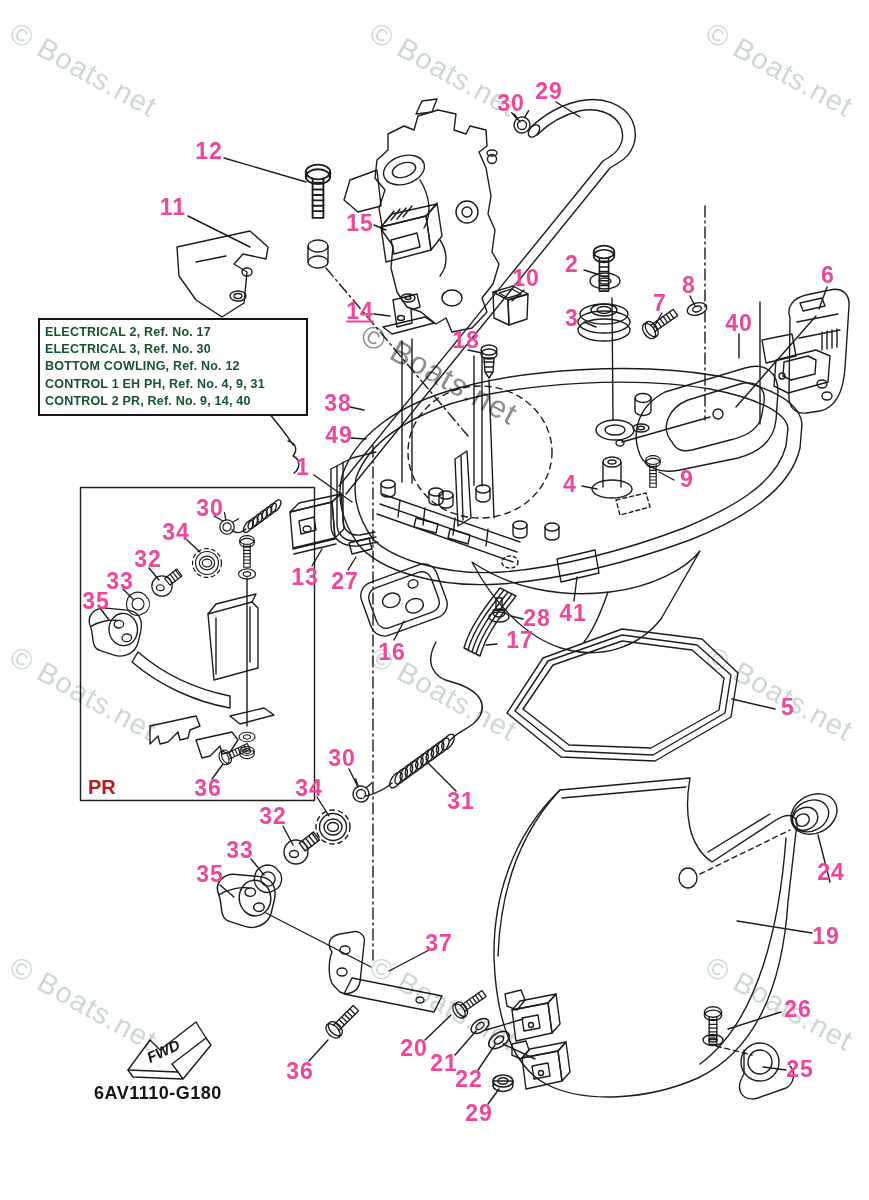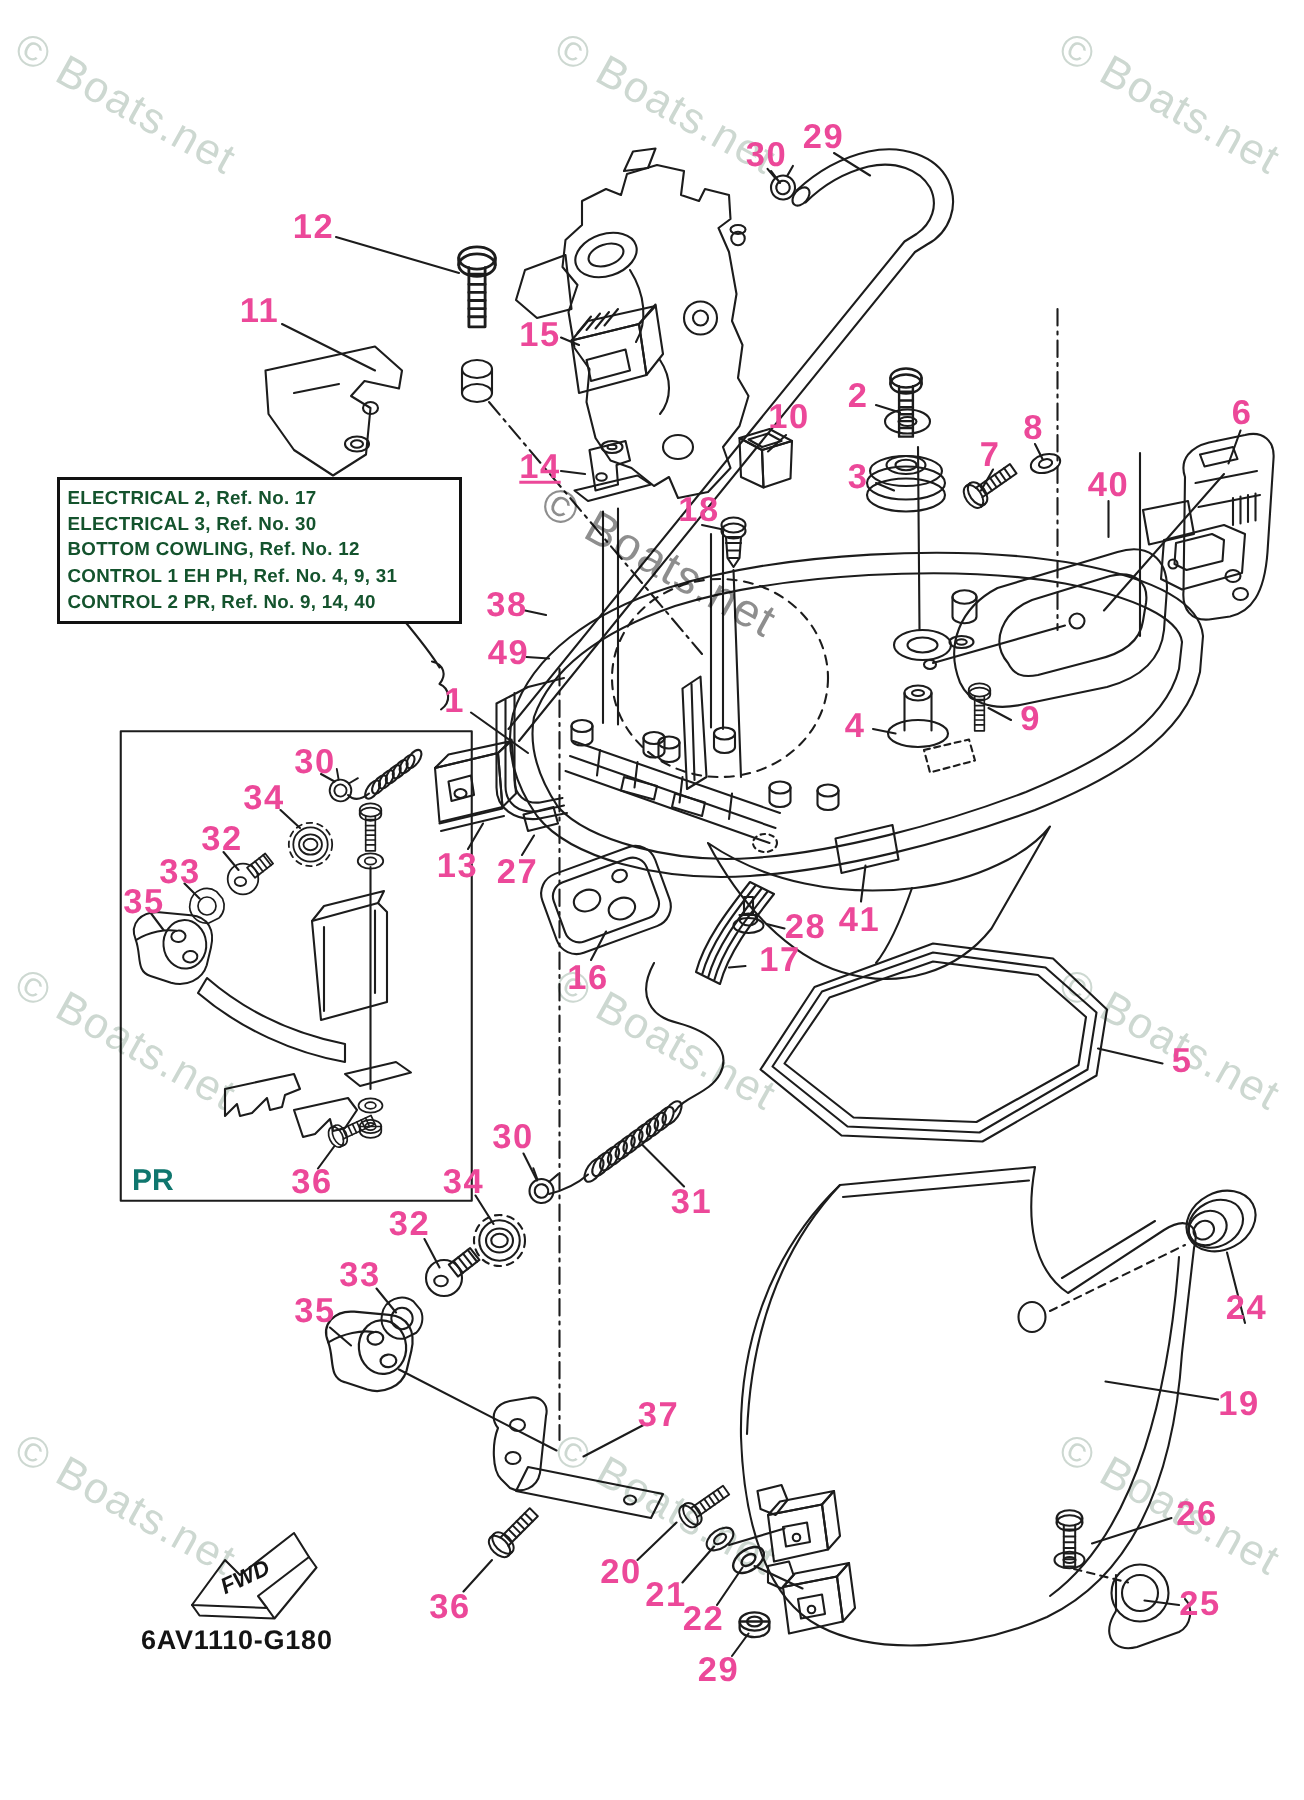--- a/index.html
+++ b/index.html
@@ -15,21 +15,21 @@
           transform:rotate(29deg);transform-origin:0 0;white-space:nowrap;letter-spacing:1px;
           mix-blend-mode:multiply;}
   .wm.dark{font-size:31px;color:#8e8e8e;}
   .refbox{position:absolute;left:38px;top:318px;width:256px;border:2px solid #121212;background:#fff;
           padding:4px 5px;z-index:3;}
   .refline{font:700 12.5px "Liberation Sans",sans-serif;color:#14532d;line-height:17.2px;
           white-space:nowrap;letter-spacing:.2px;}
   .code{position:absolute;left:94px;top:1083px;font:700 18px "Liberation Sans",sans-serif;
           color:#141414;z-index:3;letter-spacing:.5px;}
   .pr{position:absolute;left:88px;top:776px;font:700 20px "Liberation Sans",sans-serif;
-          color:#0f766e;z-index:4;}
+          color:#b91c1c;z-index:4;}
 </style>
 </head>
 <body>
 
 <div id="canvas">
 
   <div id="wm-layer">
       <div class="wm" style="left: 20px; top: 16px;">© Boats.net</div>
       <div class="wm" style="left: 380px; top: 16px;">© Boats.net</div>
       <div class="wm" style="left: 716px; top: 16px;">© Boats.net</div>

